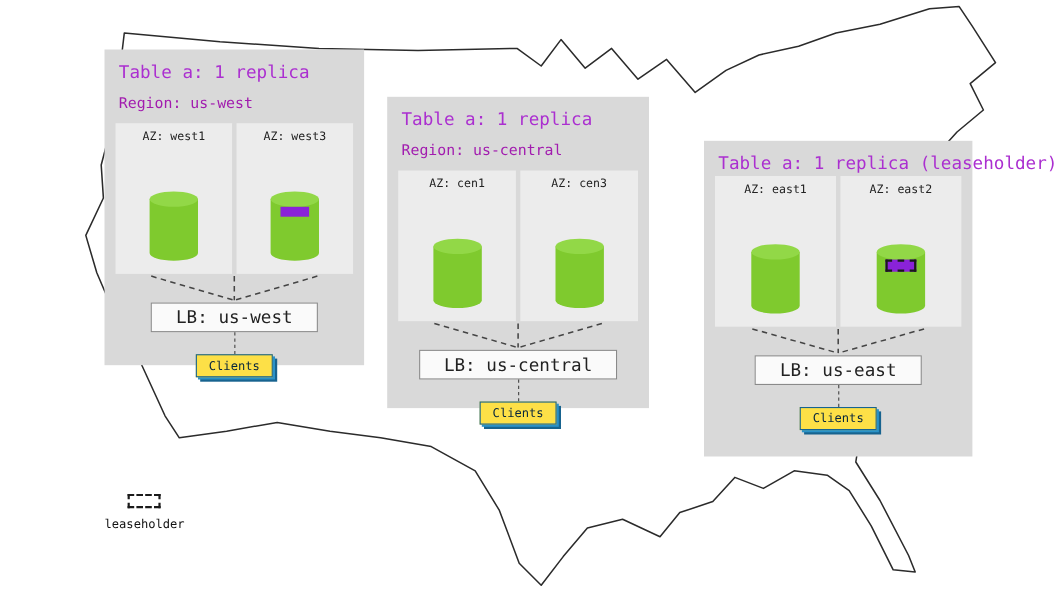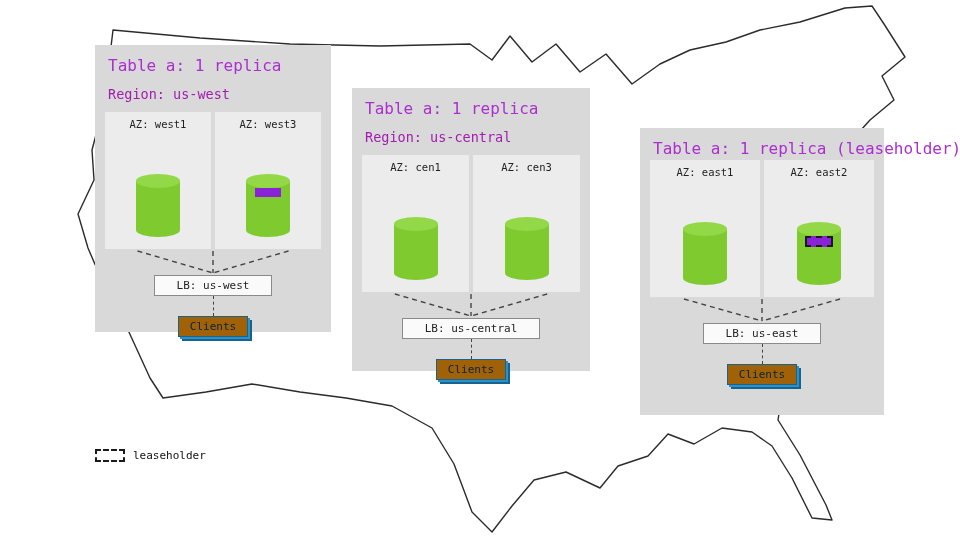--- a/index.html
+++ b/index.html
@@ -28,29 +28,29 @@
   .marker{
     position:absolute;top:15px;left:50%;transform:translateX(-50%);
     width:26px;height:9px;background:#8a22d8;
   }
   .marker.leaseholder{
     width:24px;height:7px;border:2px dashed #1a1a1a;
   }
   .connectors{display:block;width:100%;height:26px;}
   .lb-box{
     margin:0 auto;width:fit-content;background:#fafafa;border:1px solid #8a8a8a;
-    font-size:11px;color:#222;padding:3px 22px;white-space:nowrap;
+    font-size:16px;color:#222;padding:3px 22px;white-space:nowrap;
   }
   .vline{width:0;height:20px;margin:0 auto;border-left:1.5px dashed #444;}
   .clients-box{
-    margin:0 auto;width:fit-content;background:#a16207;border:1px solid #17638f;
+    margin:0 auto;width:fit-content;background:#fde047;border:1px solid #17638f;
     font-size:11px;color:#05243d;padding:3px 11px;white-space:nowrap;
     box-shadow:2px 2px 0 0 #2a92c8, 4px 4px 0 0 #17638f;
   }
-  .legend{position:absolute;left:95px;top:449px;display:flex;align-items:center;gap:8px;}
+  .legend{position:absolute;left:95px;top:449px;display:flex;align-items:center;gap:8px;flex-direction:column;}
   .legend-swatch{
     display:inline-block;width:26px;height:9px;background:#ffffff;border:2px dashed #1a1a1a;
   }
   .legend-label{font-size:11px;color:#111;}
 </style>
 </head>
 <body>
 
 <svg class="map-layer" viewBox="0 0 960 540">
   <path fill="#ffffff" stroke="#2b2b2b" stroke-width="1.4" stroke-linejoin="round" d="M113,30 L200,38 L290,44 L380,46 L470,44 L492,60 L510,36 L532,62 L556,44 L580,72

